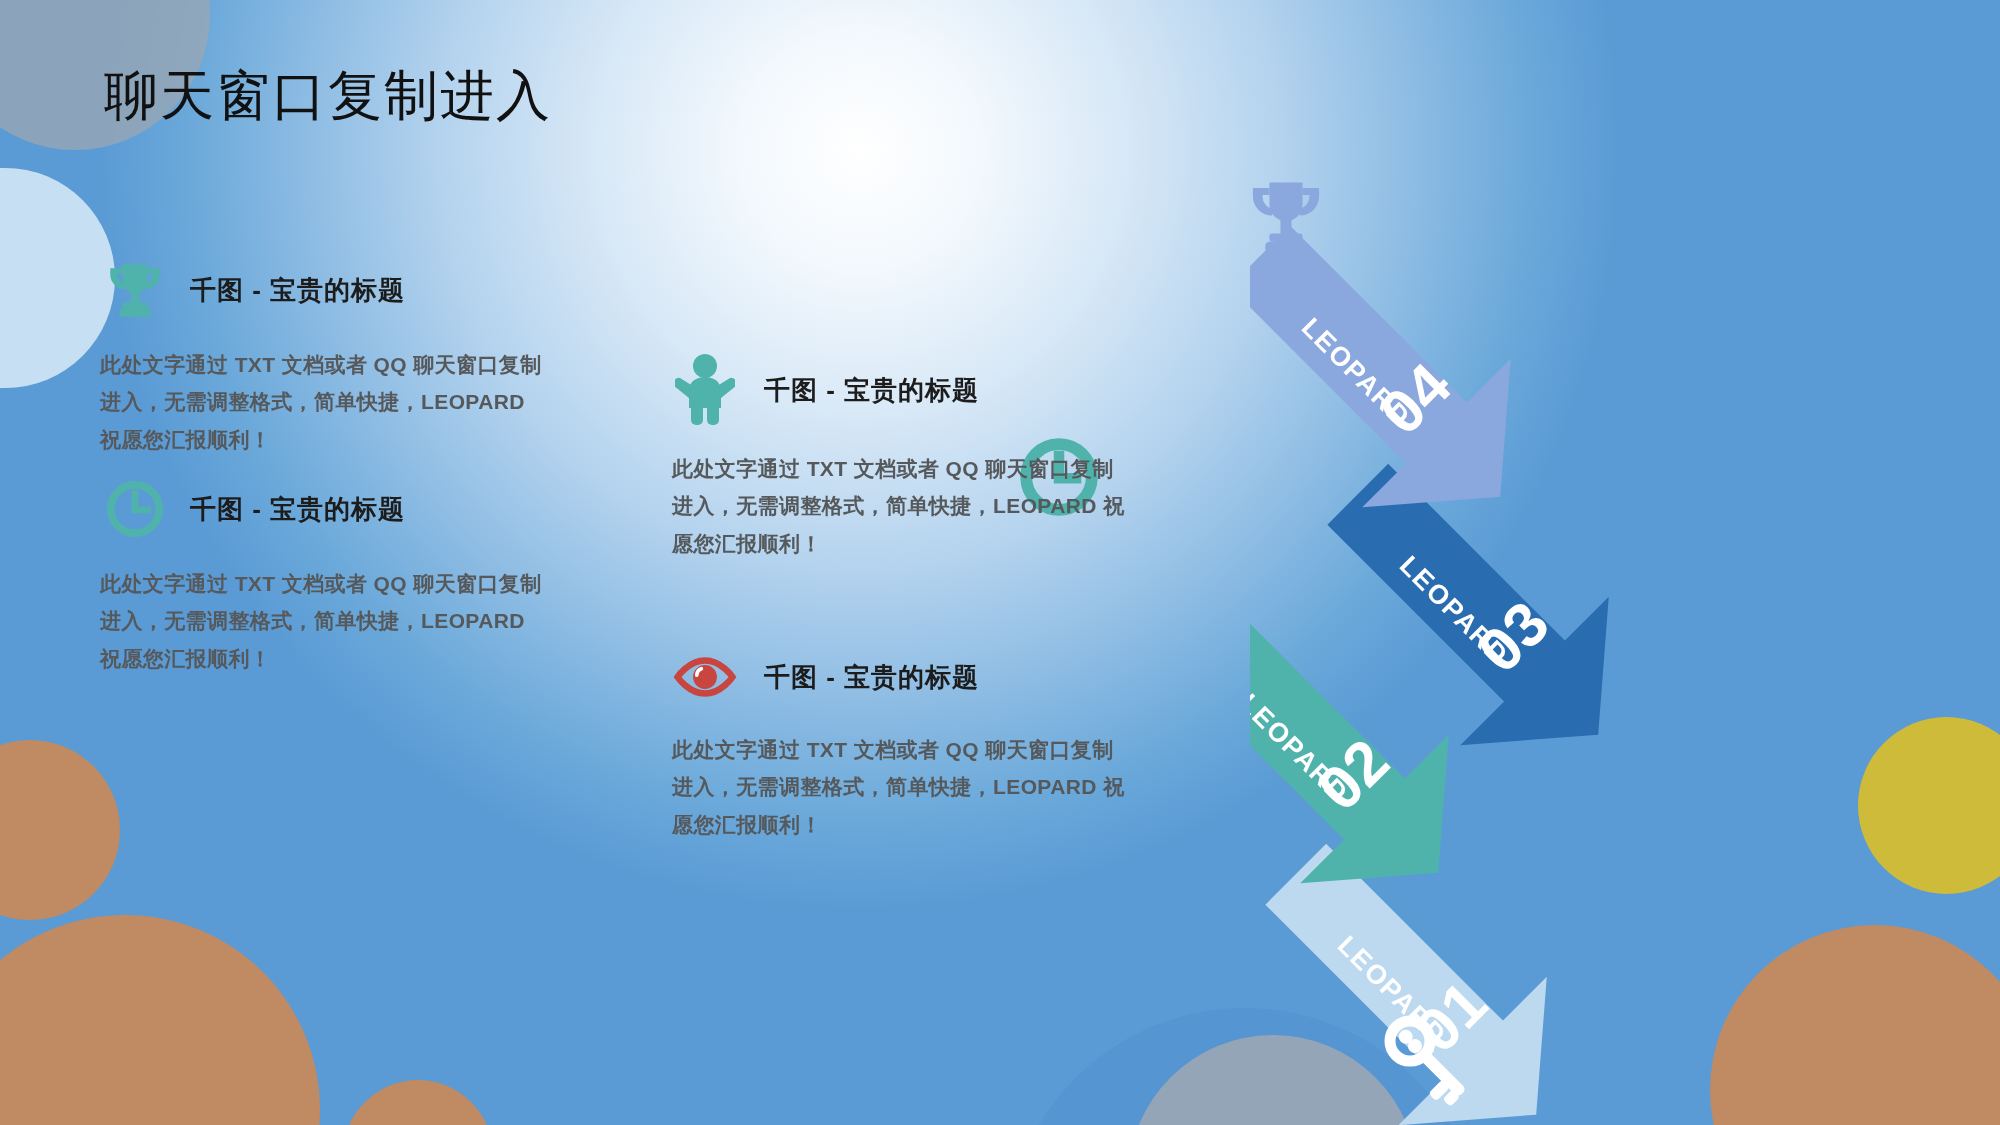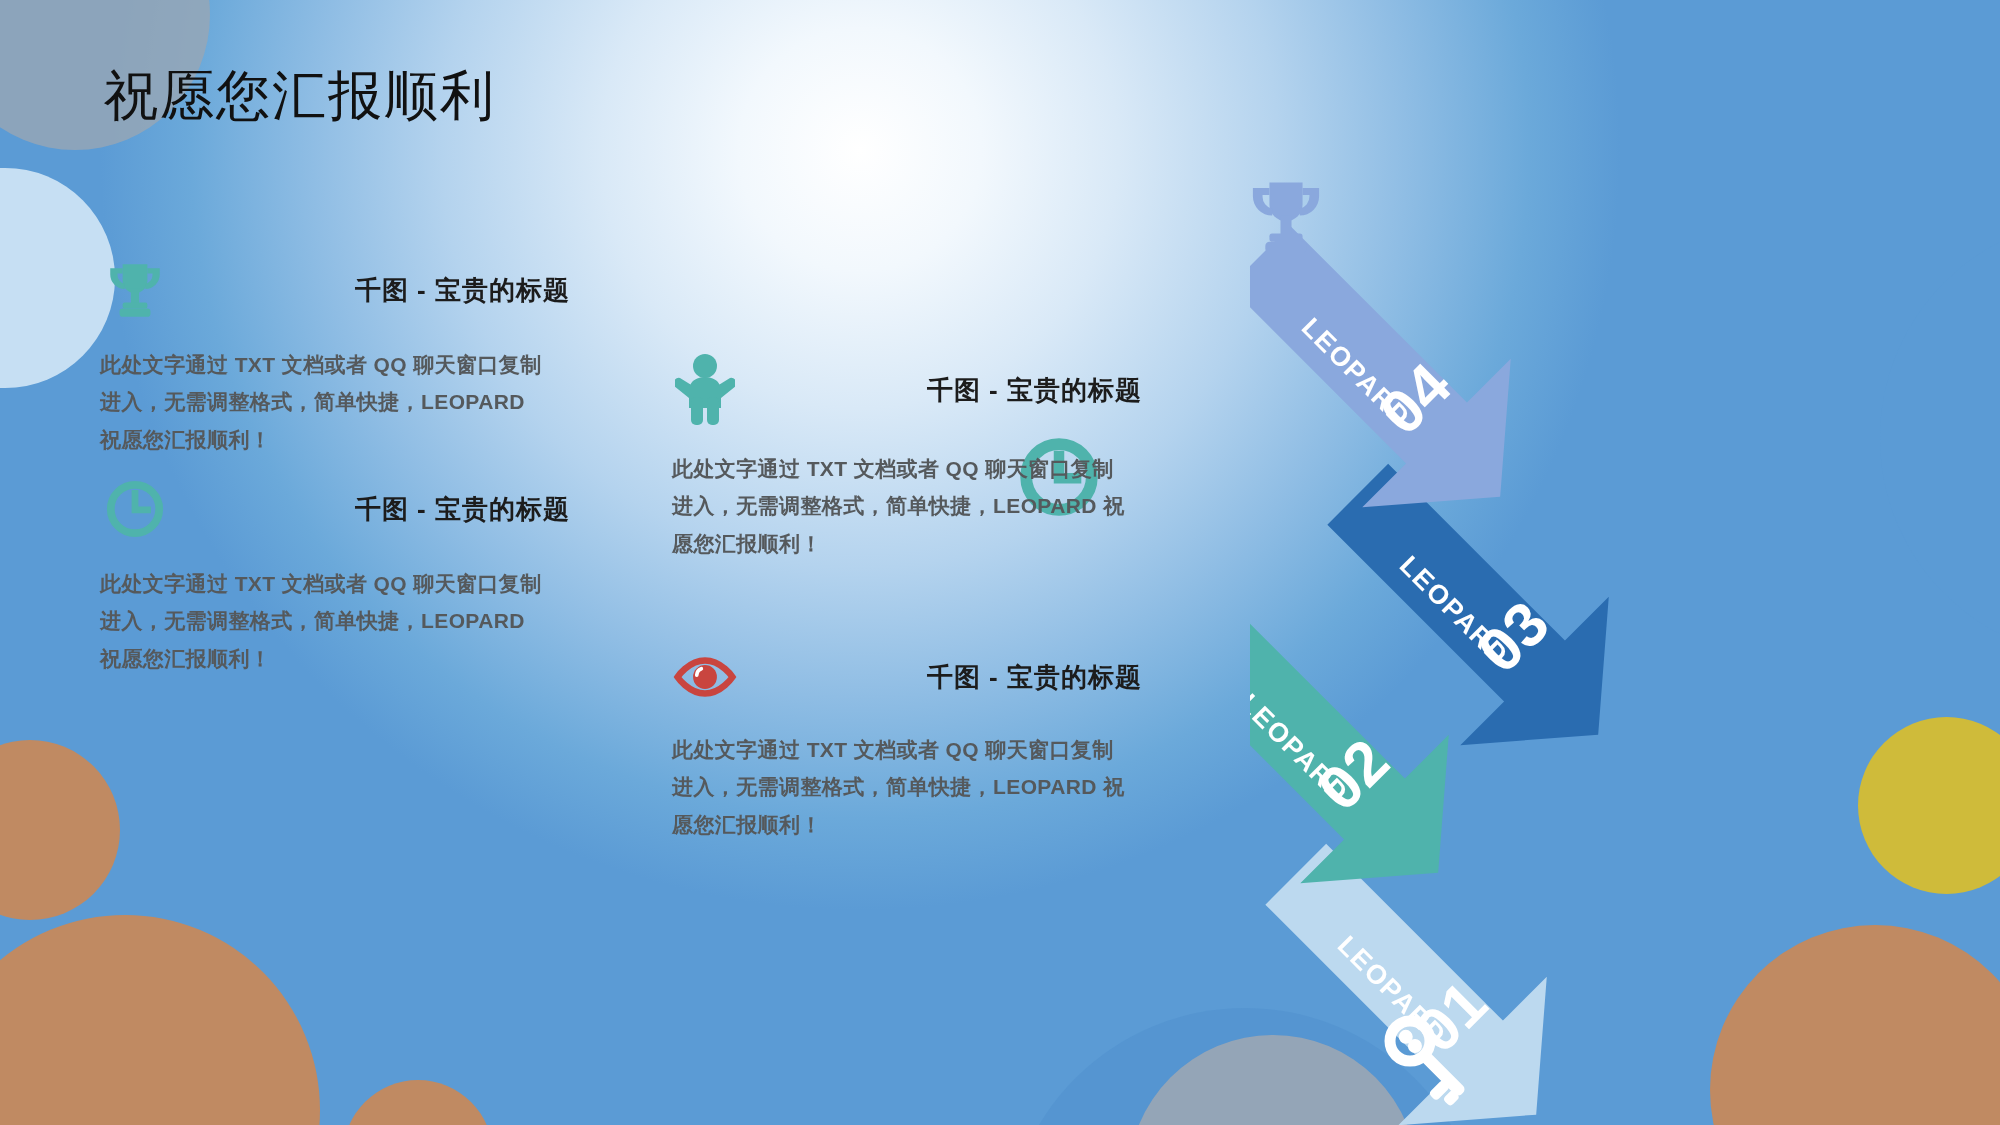--- a/index.html
+++ b/index.html
@@ -26,21 +26,21 @@
   #title {
     position:absolute; left:104px; top:62px;
     font-size:54px; line-height:1.25;
     color:#111111; letter-spacing:2px;
     white-space:nowrap;
     z-index:14;
   }
 
   
   .block { position:absolute; z-index:14; }
-  .block-head { display:flex; align-items:center;justify-content:space-between; }
+  .block-head { display:flex; align-items:center; }
   .block-icon { flex:0 0 auto; display:flex; align-items:center; justify-content:center; }
   .block-title {
     font-size:26px; font-weight:bold; color:#1c1c1c;
     letter-spacing:1px; white-space:nowrap;
   }
   .block-body {
     font-size:21px; line-height:1.78; color:#55595c;
     letter-spacing:0.4px;
     font-weight:bold;
   }
@@ -87,21 +87,21 @@
     <div class="circ" style="left:1880px; top:218px; width:440px; height:440px; background:#5b9bd5; opacity:.55;"></div>
     <div class="circ" style="left:1005px; top:1008px; width:480px; height:480px; background:#4e8fcb; opacity:.45;"></div>
     <div class="circ" style="left:-60px; top:740px; width:180px; height:180px; background:#c08a62;"></div>
     <div class="circ" style="left:-70px; top:915px; width:390px; height:390px; background:#c08a62;"></div>
     <div class="circ" style="left:343px; top:1080px; width:150px; height:150px; background:#c08a62;"></div>
     <div class="circ" style="left:1128px; top:1035px; width:290px; height:290px; background:#9aa6b4; opacity:.92;"></div>
     <div class="circ" style="left:1858px; top:717px; width:177px; height:177px; background:#cfbb3a;"></div>
     <div class="circ" style="left:1710px; top:925px; width:330px; height:330px; background:#c08a62;"></div>
   </div>
 
-  <div id="title">祝愿您汇报顺利</div>
+  <div id="title">聊天窗口复制进入</div>
 
   <div id="arrows">
     <svg width="760" height="950" viewBox="0 0 760 950" xmlns="http://www.w3.org/2000/svg">
 
       <g transform="translate(120,620) rotate(45)">
         <path d="M0,62 L250,62 L250,0 L340,105 L250,210 L250,148 L0,148 Z" fill="#bcd9ef"></path>
       </g>
 
       <g transform="translate(22,378) rotate(45)">
         <path d="M0,62 L250,62 L250,0 L340,105 L250,210 L250,148 L0,148 Z" fill="#4fb3ac"></path>

